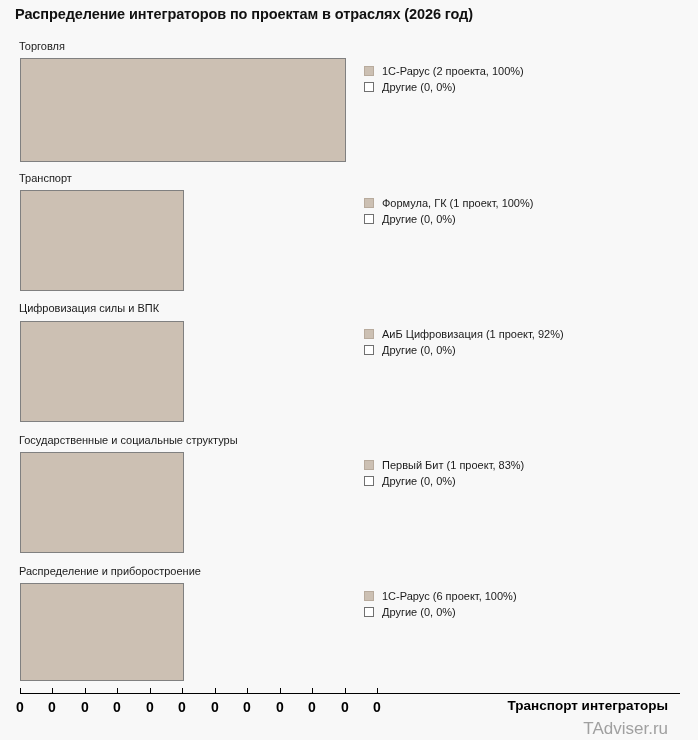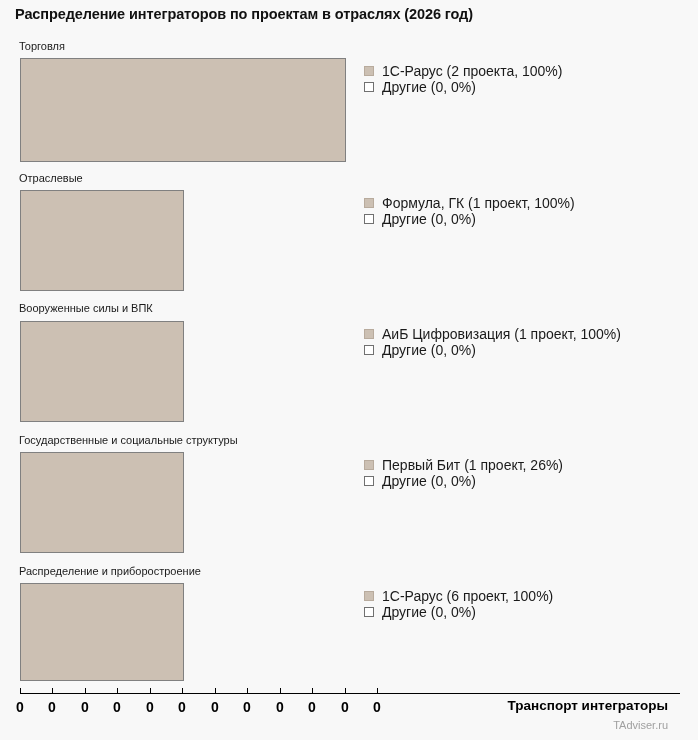--- a/index.html
+++ b/index.html
@@ -80,21 +80,21 @@
     border: 1px solid #b8ab9d;
   }
   .legend-swatch.hollow {
     background: #ffffff;
     border: 1px solid #707070;
   }
   .legend-text {
     position: absolute;
     left: 18px;
     top: 0;
-    font-size: 14px;
+    font-size: 11px;
     line-height: 16px;
     color: #1a1a1a;
   }
 
   
   .axis-line {
     position: absolute;
     left: 20px;
     top: 693px;
     width: 660px;
@@ -122,21 +122,21 @@
     top: 698px;
     font-size: 13.5px;
     font-weight: bold;
     color: #000000;
     white-space: nowrap;
   }
   .watermark {
     position: absolute;
     right: 18px;
     top: 719px;
-    font-size: 11px;
+    font-size: 17px;
     color: #a0a0a0;
     white-space: nowrap;
   }
 </style>
 </head>
 <body>
 
 <div id="chart-root">
 
   <div class="chart-title">Распределение интеграторов по проектам в отраслях (2026 год)</div>
@@ -150,54 +150,54 @@
             <span class="legend-swatch filled"></span>
             <span class="legend-text">1С-Рарус (2 проекта, 100%)</span>
           </div>
           <div class="legend-row">
             <span class="legend-swatch hollow"></span>
             <span class="legend-text">Другие (0, 0%)</span>
           </div>
         </div>
       </div>
       <div class="group" style="top: 0px;">
-        <div class="group-label" style="top: 170px;">Отраслевые</div>
+        <div class="group-label" style="top: 170px;">Транспорт</div>
         <div class="bar" style="top: 190px; height: 101px; width: 164px;"></div>
         <div class="legend" style="top: 195px;">
           <div class="legend-row">
             <span class="legend-swatch filled"></span>
             <span class="legend-text">Формула, ГК (1 проект, 100%)</span>
           </div>
           <div class="legend-row">
             <span class="legend-swatch hollow"></span>
             <span class="legend-text">Другие (0, 0%)</span>
           </div>
         </div>
       </div>
       <div class="group" style="top: 0px;">
-        <div class="group-label" style="top: 300px;">Вооруженные силы и ВПК</div>
+        <div class="group-label" style="top: 300px;">Цифровизация силы и ВПК</div>
         <div class="bar" style="top: 321px; height: 101px; width: 164px;"></div>
         <div class="legend" style="top: 326px;">
           <div class="legend-row">
             <span class="legend-swatch filled"></span>
-            <span class="legend-text">АиБ Цифровизация (1 проект, 100%)</span>
+            <span class="legend-text">АиБ Цифровизация (1 проект, 92%)</span>
           </div>
           <div class="legend-row">
             <span class="legend-swatch hollow"></span>
             <span class="legend-text">Другие (0, 0%)</span>
           </div>
         </div>
       </div>
       <div class="group" style="top: 0px;">
         <div class="group-label" style="top: 432px;">Государственные и социальные структуры</div>
         <div class="bar" style="top: 452px; height: 101px; width: 164px;"></div>
         <div class="legend" style="top: 457px;">
           <div class="legend-row">
             <span class="legend-swatch filled"></span>
-            <span class="legend-text">Первый Бит (1 проект, 26%)</span>
+            <span class="legend-text">Первый Бит (1 проект, 83%)</span>
           </div>
           <div class="legend-row">
             <span class="legend-swatch hollow"></span>
             <span class="legend-text">Другие (0, 0%)</span>
           </div>
         </div>
       </div>
       <div class="group" style="top: 0px;">
         <div class="group-label" style="top: 563px;">Распределение и приборостроение</div>
         <div class="bar" style="top: 583px; height: 98px; width: 164px;"></div>

